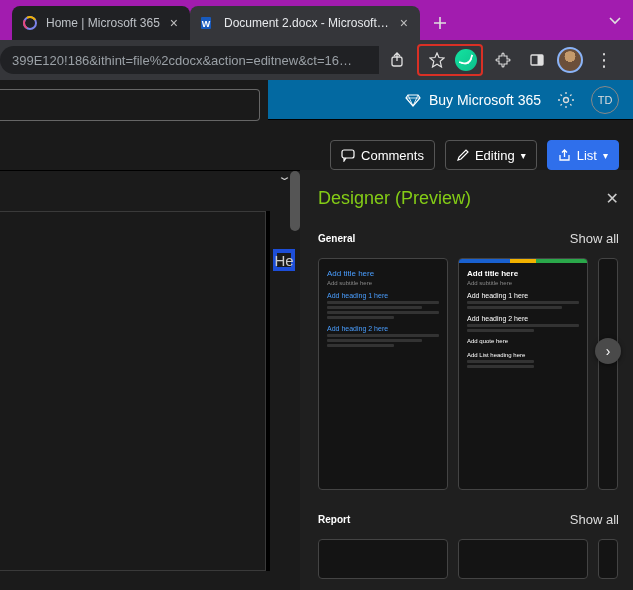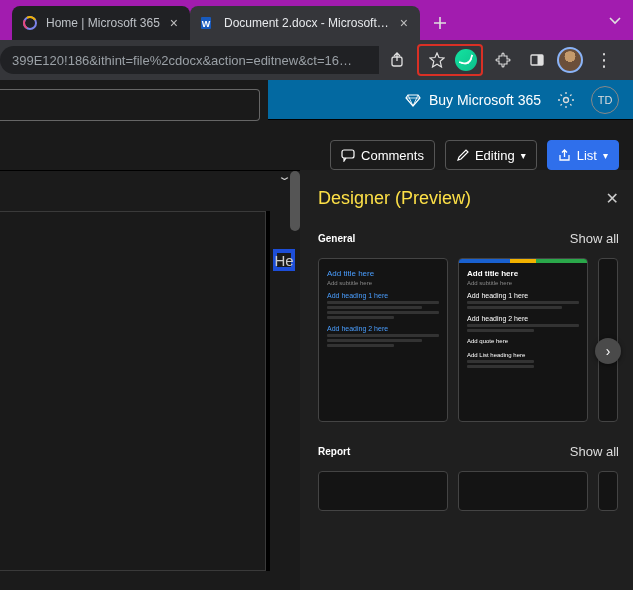--- a/index.html
+++ b/index.html
@@ -48,27 +48,27 @@
   .doc-area { width: 300px; background: #1b1b1b; position: relative; border-top: 1px solid #000; }
   .doc-page { position:absolute; left:0; top:40px; width:270px; height:360px; background:#000; }
   .doc-page-inner { width:266px; height:100%; background:#1a1a1a; border:1px solid #3a3a3a; border-left:none; }
   .heading-chip { position:absolute; left:273px; top:78px; width:22px; height:22px; border:4px solid #1d4ed8; background:#1a1a1a; font-size:15px; color:#ccc; display:flex; align-items:center; justify-content:center; }
   .vscroll { position:absolute; right:0; top:0; width:10px; height:60px; background:#555; border-radius:5px; }
   .collapse-caret { position:absolute; right:8px; top:-6px; font-size:18px; color:#ccc; transform: scaleY(0.6); }
 
   
   .designer { flex:1; background:#1f1f1f; padding: 18px 14px 0 18px; position:relative; overflow:hidden; }
   .designer-head { display:flex; align-items:center; justify-content:space-between; margin-bottom: 22px; }
-  .designer-head h2 { font-size: 18px; font-weight: 500; color:#fde047; }
+  .designer-head h2 { font-size: 18px; font-weight: 500; color:#84cc16; }
   .close-btn { font-size:16px; color:#ccc; }
   .section-head { display:flex; justify-content:space-between; align-items:center; margin-bottom:12px; }
   .section-head .sh-title { font-size:10px; font-weight:600; color:#fff; }
   .section-head .showall { font-size:13px; color:#ddd; }
   .thumbs { display:flex; gap:10px; position:relative; }
-  .thumb { width:130px; height:164px; border:1px solid #444; border-radius:4px; background:#141414; padding:10px 8px; font-size:7px; color:#aaa; overflow:hidden; flex:0 0 130px; }
+  .thumb { width:130px; height:232px; border:1px solid #444; border-radius:4px; background:#141414; padding:10px 8px; font-size:7px; color:#aaa; overflow:hidden; flex:0 0 130px; }
   .thumb .t-title { color:#4a9eff; font-size:8px; margin-bottom:2px; }
   .thumb .t-sub { font-size:6px; color:#888; margin-bottom:6px; }
   .thumb .t-h { font-size:7px; margin:6px 0 2px 0; }
   .thumb .t-h.blue { color:#4a9eff; }
   .thumb .t-line { height:3px; background:#333; margin:2px 0; border-radius:1px; }
   .thumb .t-line.short { width:60%; }
   .thumb .t-line.med { width:85%; }
   .thumb2-top { height:4px; display:flex; margin:-10px -8px 6px -8px; }
   .thumb2-top span:nth-child(1){flex:2;background:#1961d1;}
   .thumb2-top span:nth-child(2){flex:1;background:#f2b200;}

